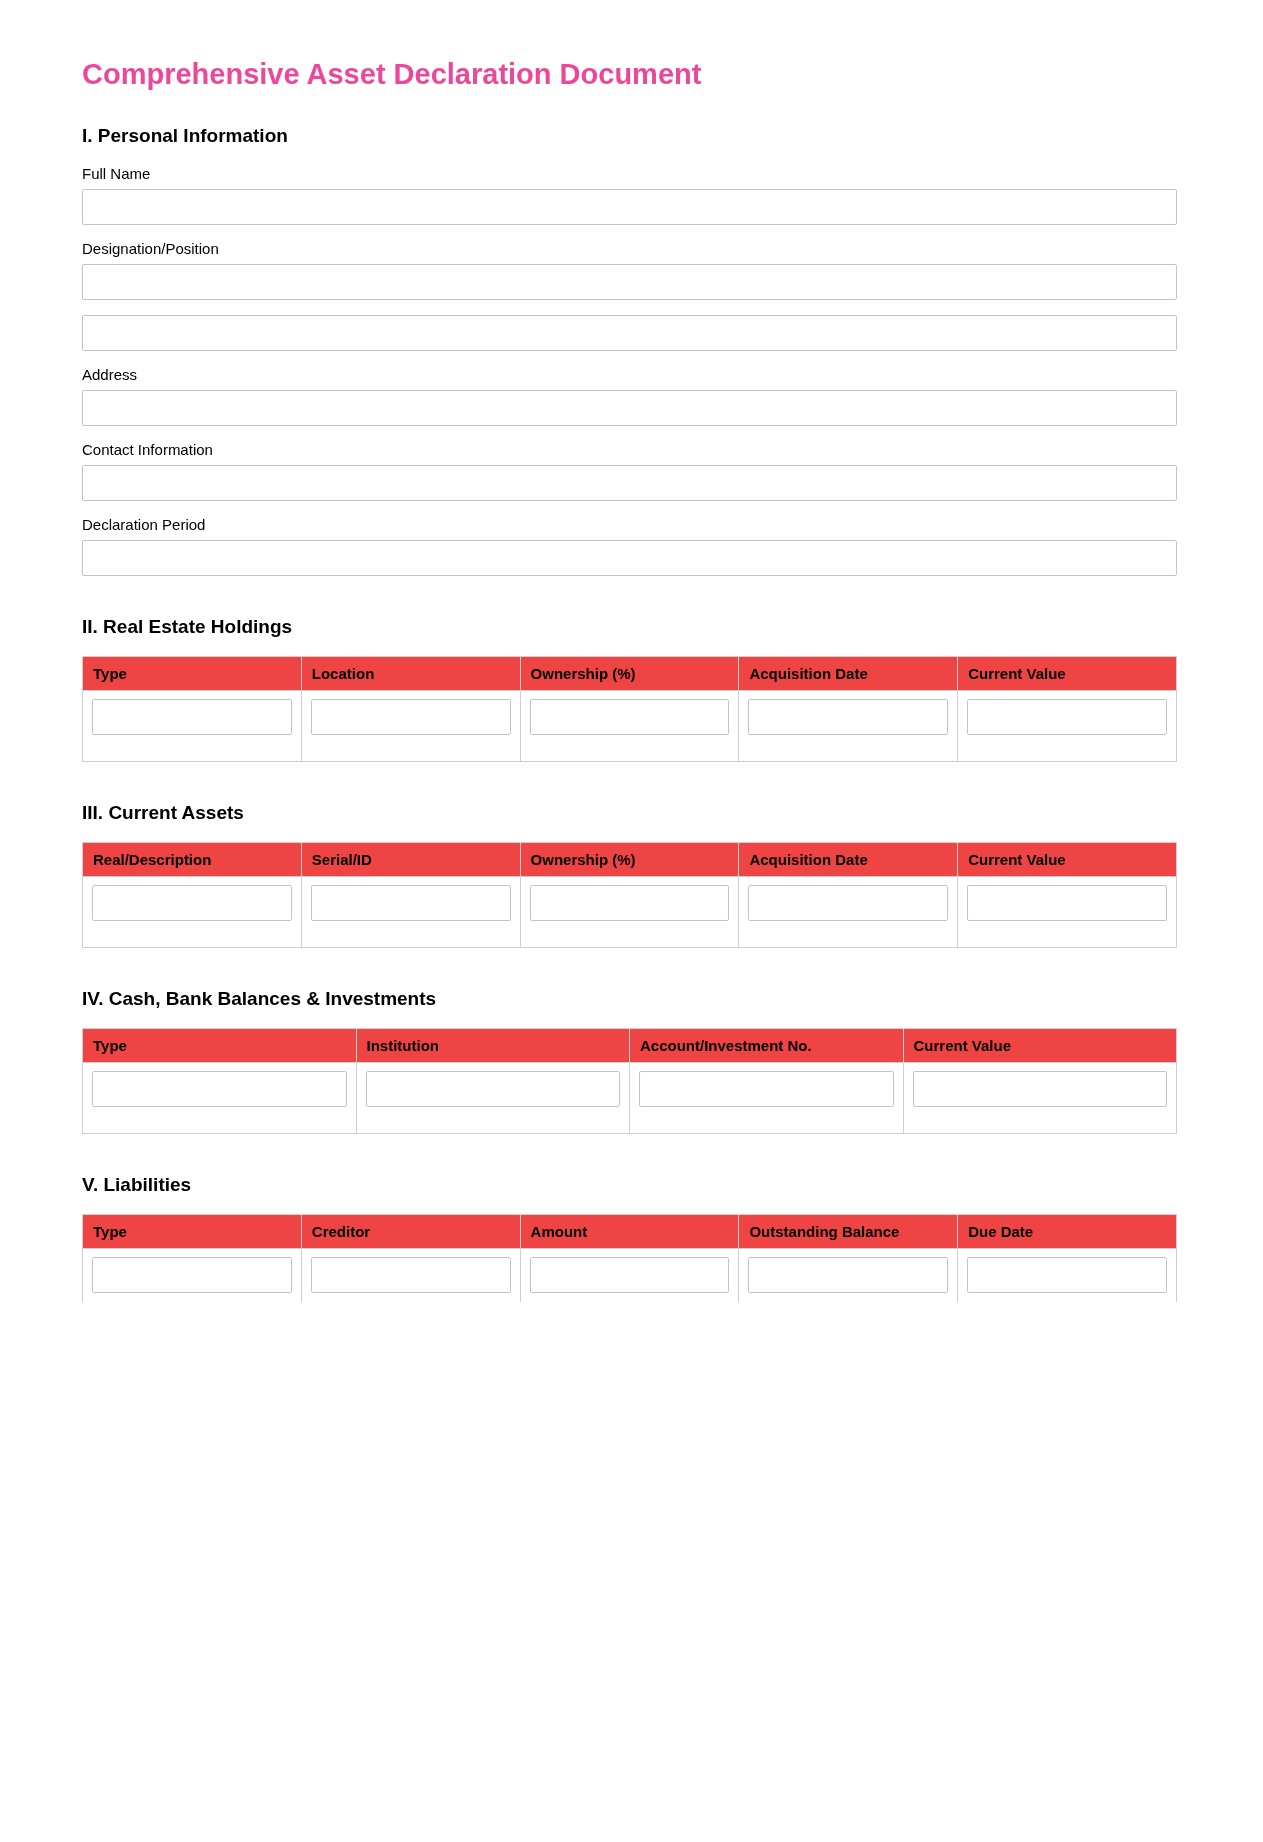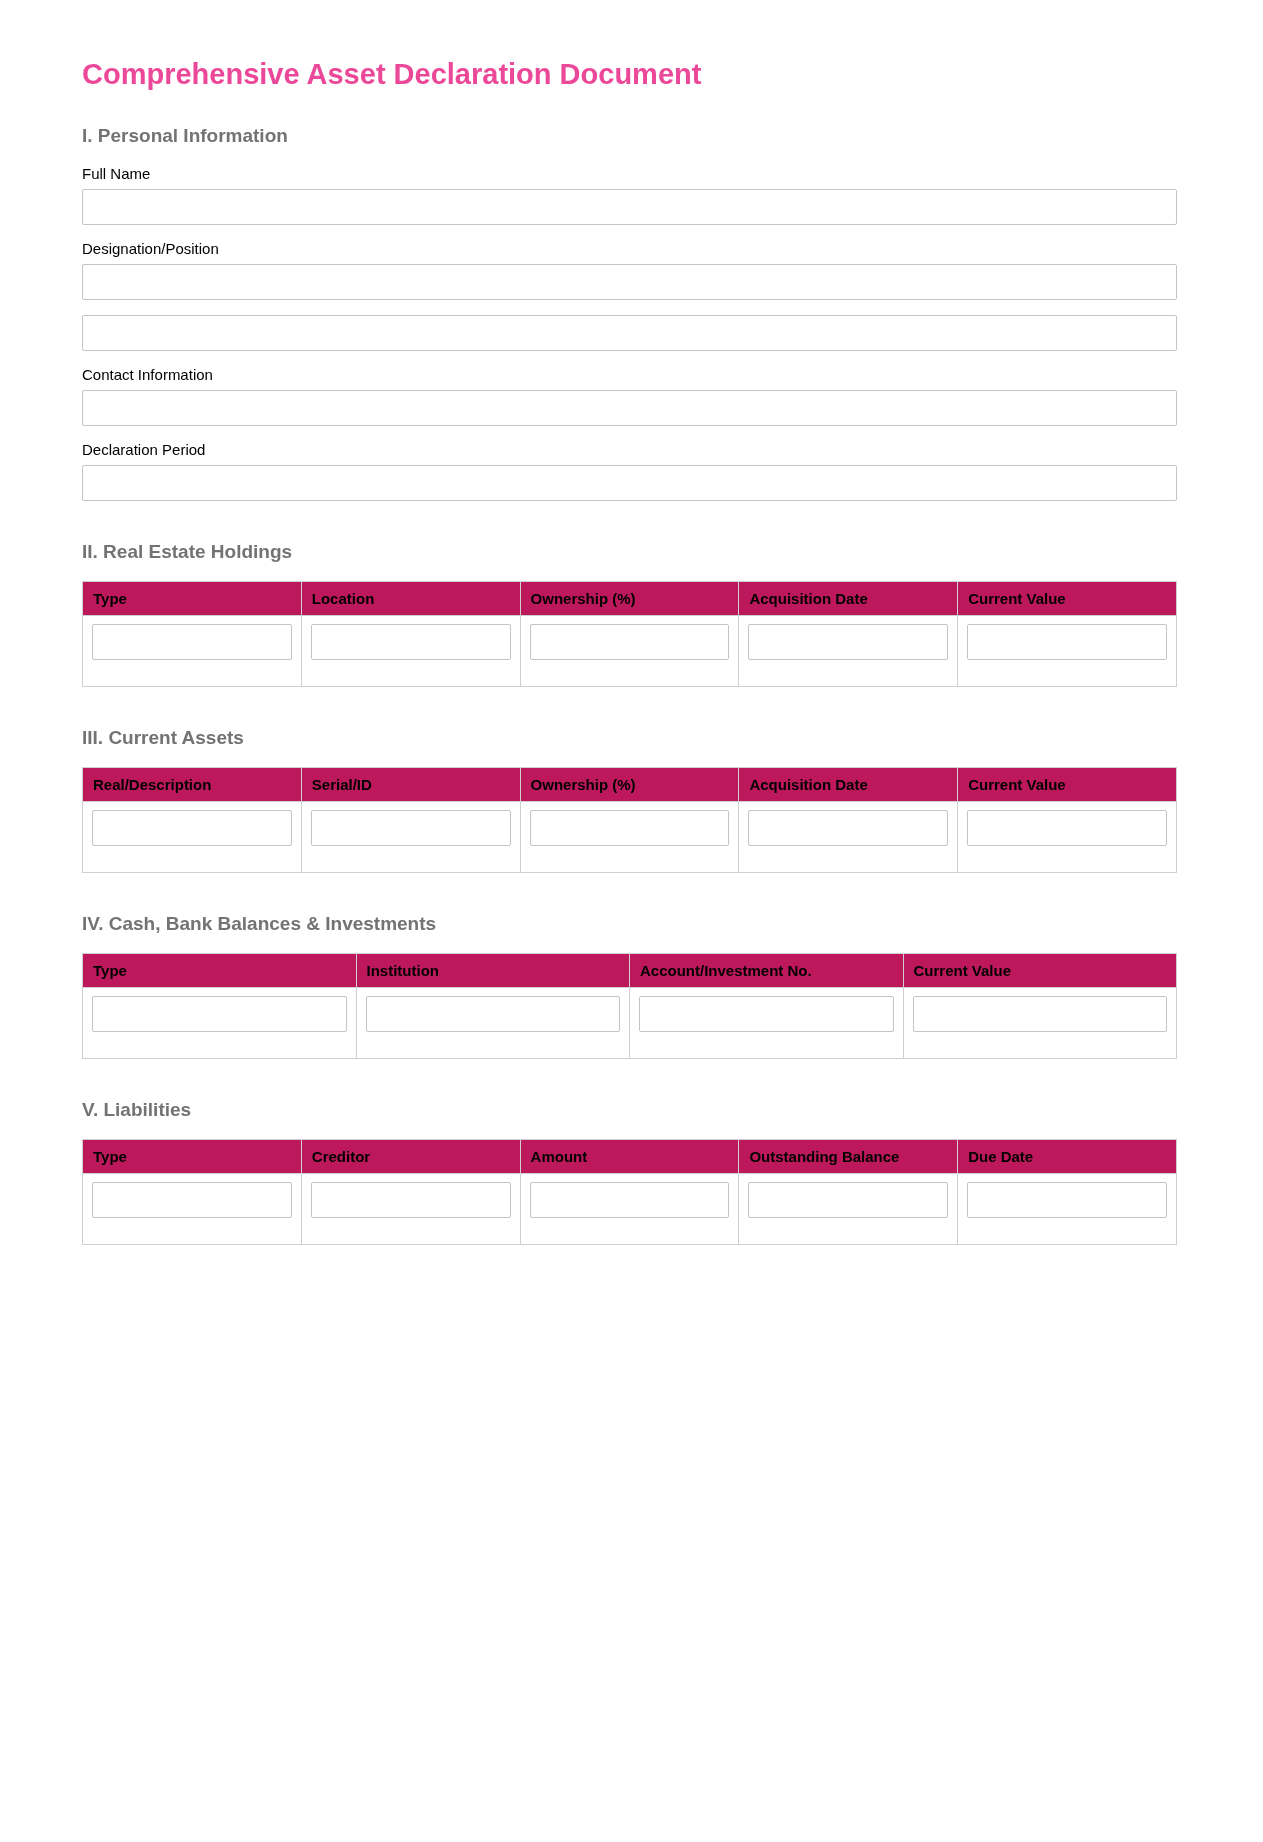--- a/index.html
+++ b/index.html
@@ -28,21 +28,21 @@
     line-height: 33px;
     font-weight: bold;
     margin: 0 0 34px 0;
     color: #ec4899;
   }
   h2.section-heading {
     font-size: 19px;
     line-height: 22px;
     font-weight: bold;
     margin: 0 0 18px 0;
-    color: #737373;
+    color: #000000;
   }
   h2.section-heading.spaced {
     margin-top: 40px;
   }
   .field { margin-bottom: 15px; }
   .field-label {
     display: block;
     font-size: 15px;
     line-height: 17px;
     margin-bottom: 7px;
@@ -68,21 +68,21 @@
   table.decl-table th,
   table.decl-table td {
     border: 1px solid #cfcfcf;
   }
   table.decl-table th {
     text-align: left;
     font-size: 15px;
     line-height: 17px;
     font-weight: bold;
     padding: 8px 10px;
-    background: #be185d;
+    background: #ef4444;
   }
   table.decl-table td {
     padding: 8px 9px 26px 9px;
     vertical-align: top;
     background: #ffffff;
   }
 </style>
 </head>
 <body>
 
@@ -100,20 +100,24 @@
 
     <div class="field">
       <label class="field-label">Designation/Position</label>
       <input type="text" class="text-input" value="" style="">
     </div>
 
     <div class="field">
       <input type="text" class="text-input" value="" style="">
     </div>
 
+    <div class="field">
+      <label class="field-label">Address</label>
+      <input type="text" class="text-input" value="" style="">
+    </div>
 
     <div class="field">
       <label class="field-label">Contact Information</label>
       <input type="text" class="text-input" value="" style="">
     </div>
 
     <div class="field">
       <label class="field-label">Declaration Period</label>
       <input type="text" class="text-input" value="" style="">
     </div>

